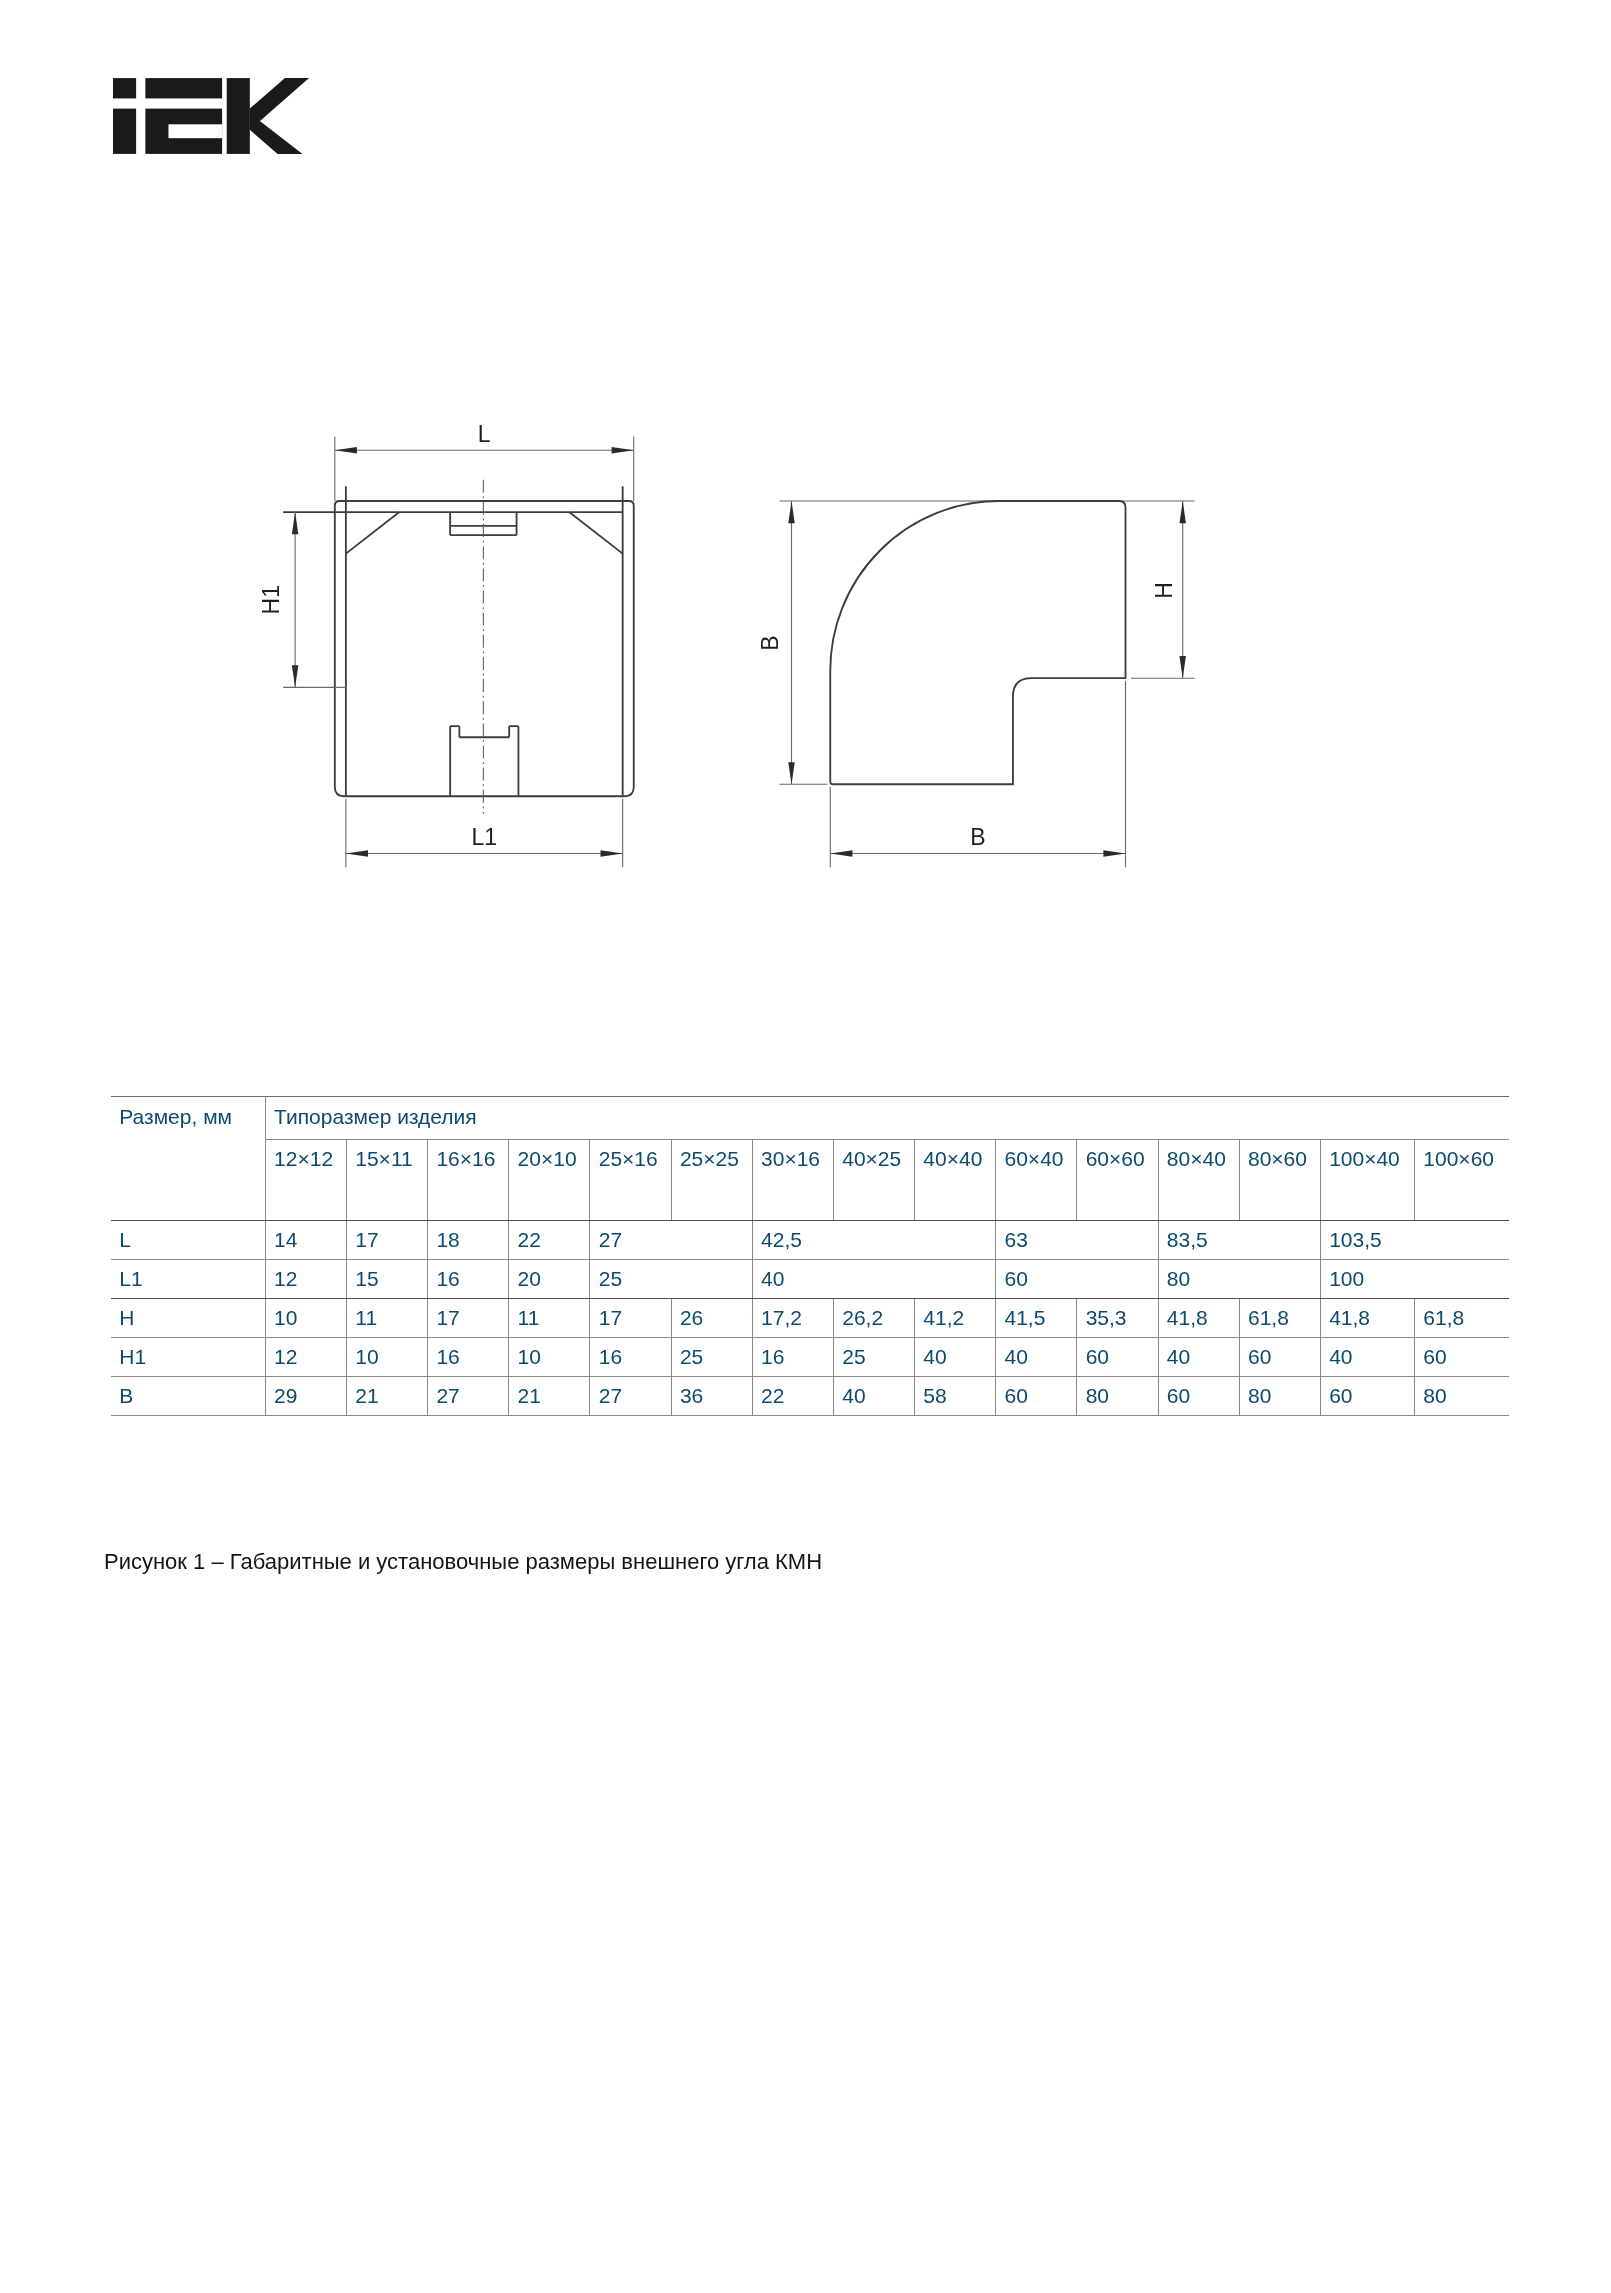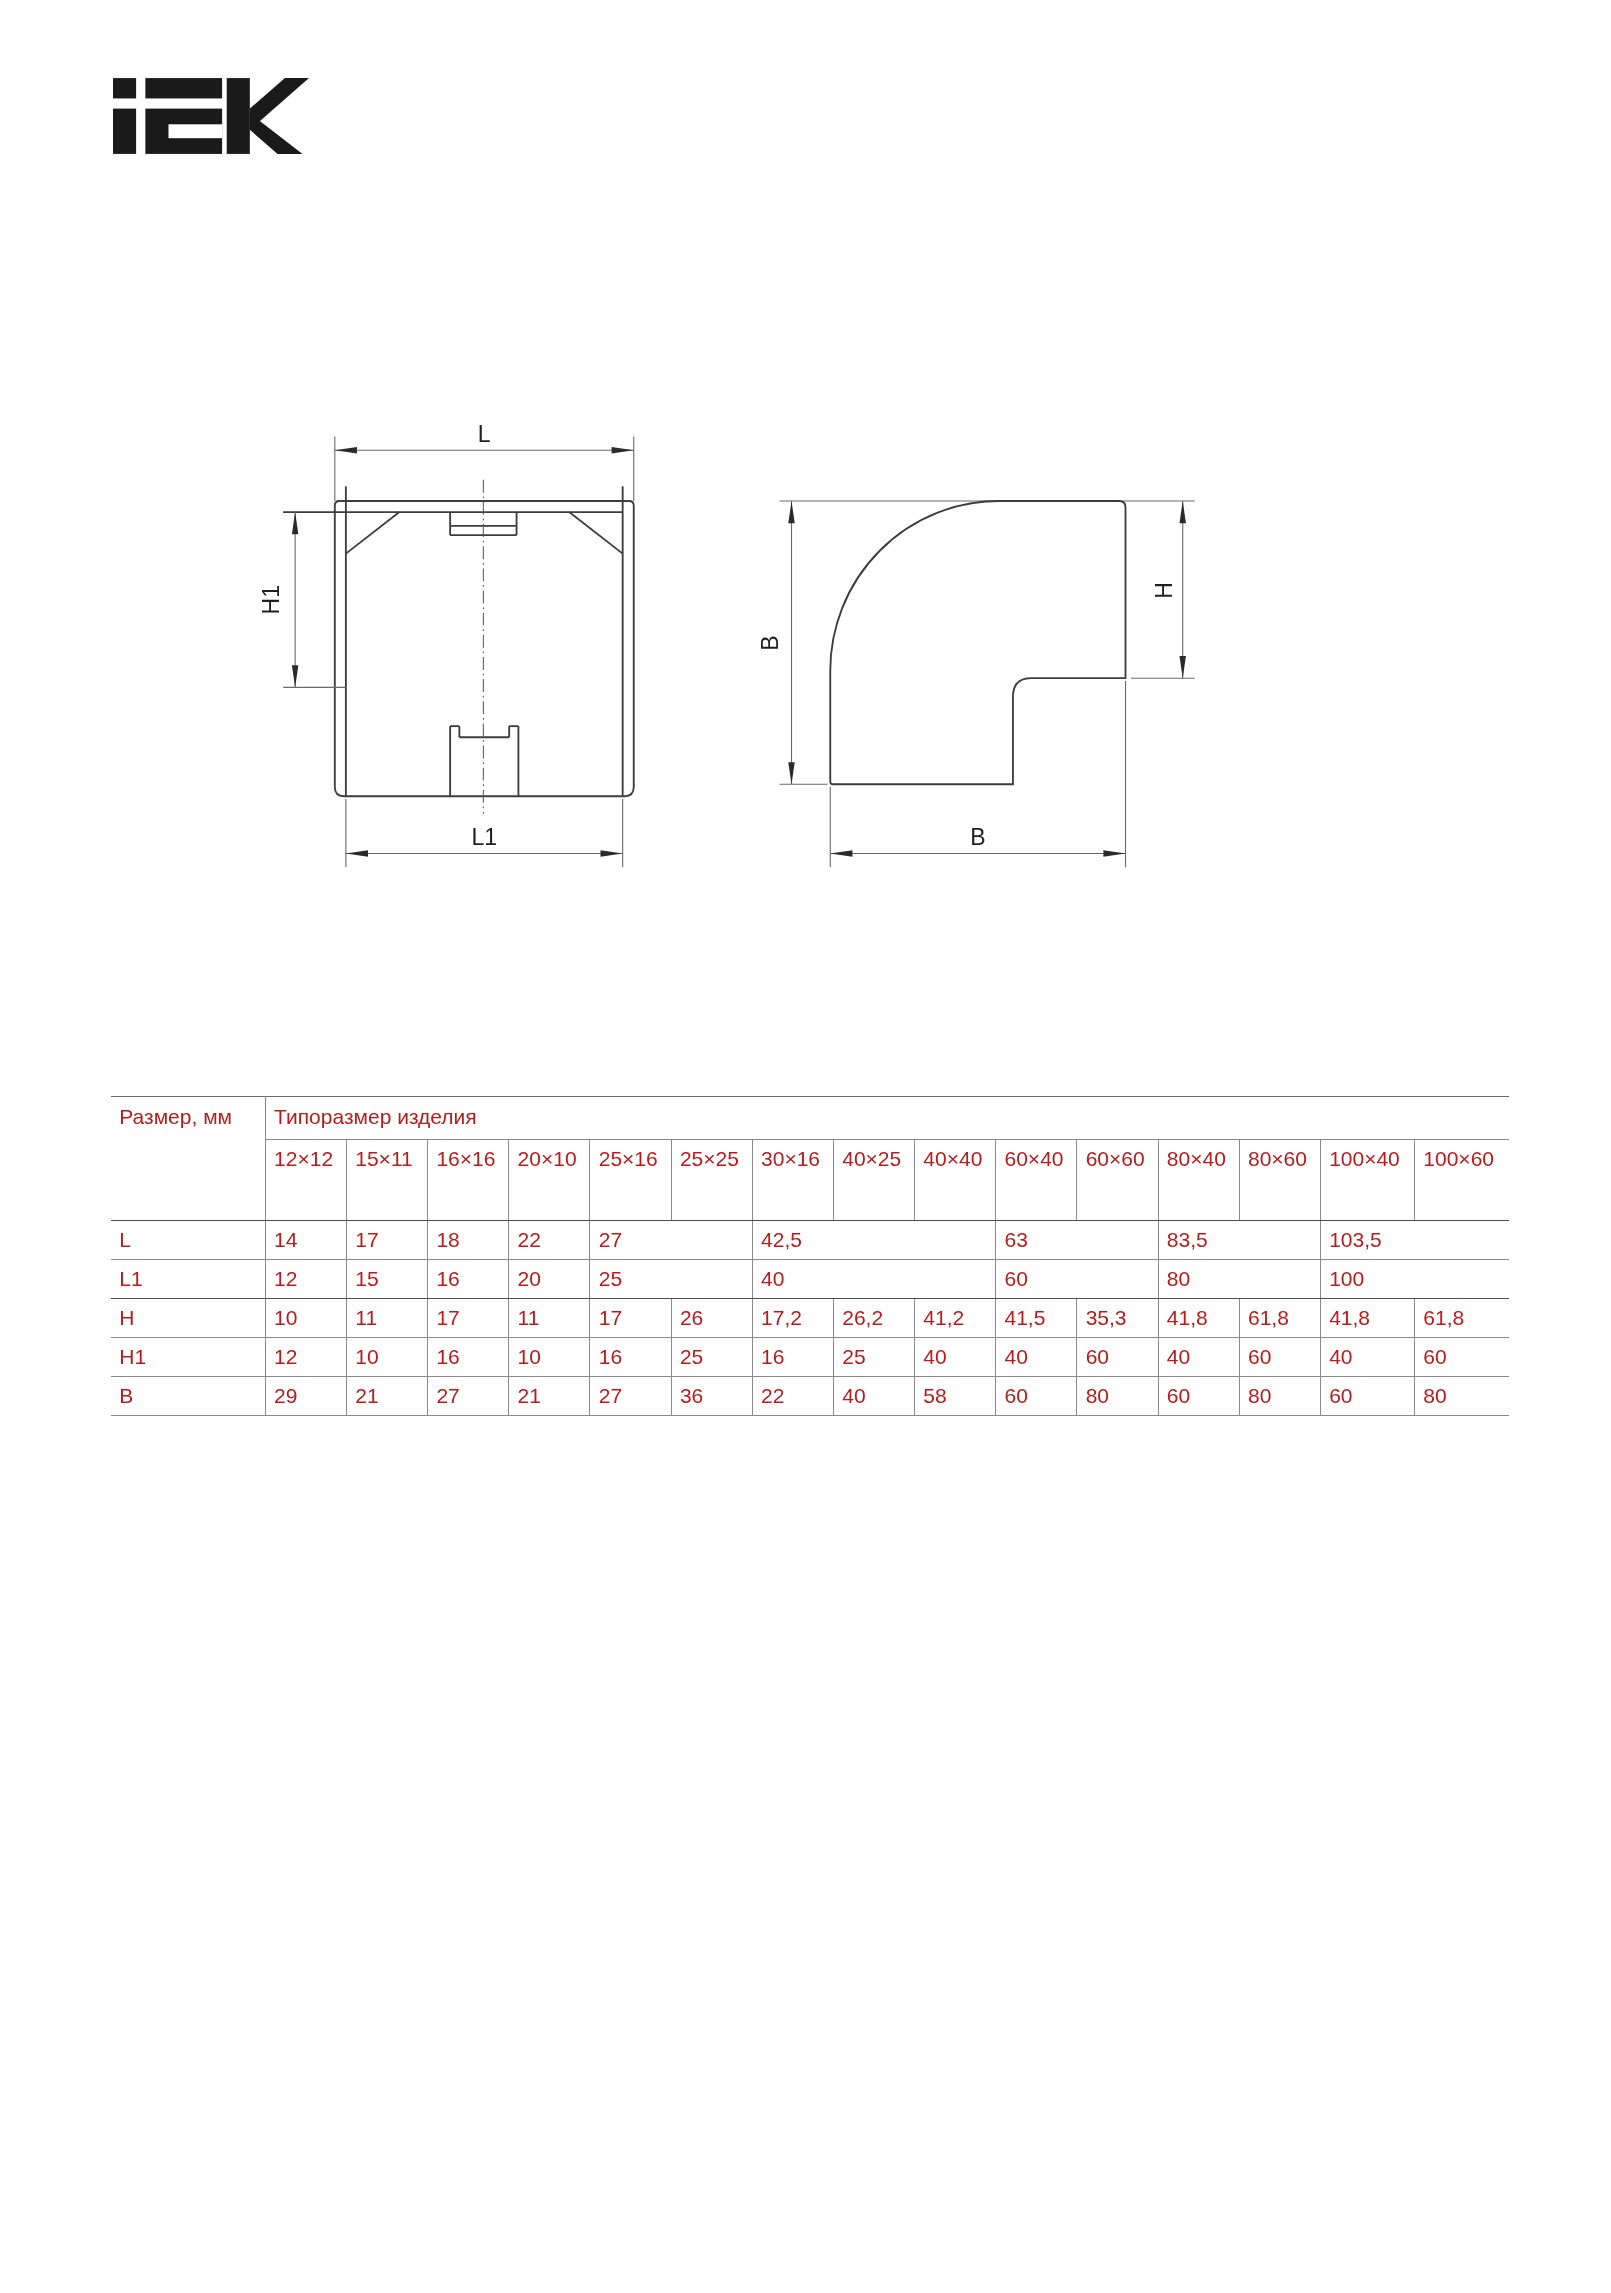--- a/index.html
+++ b/index.html
@@ -18,21 +18,21 @@
   .drawing .body-line{stroke:#3d3d3d;stroke-width:2;fill:none;}
   .drawing .thin-line{stroke:#6a6a6a;stroke-width:1.2;fill:none;}
   .drawing .center-line{stroke:#555;stroke-width:1.1;fill:none;stroke-dasharray:14 4 2 4;}
   .drawing .arrow{fill:#2a2a2a;stroke:none;}
   .drawing text{font-family:"Liberation Sans",sans-serif;font-size:25px;fill:#1f1f1f;}
   
   .tbl{
     position:absolute;left:111px;top:1096px;
     border-collapse:collapse;table-layout:fixed;
     width:1398px;
-    font-size:21px;color:#b91c1c;
+    font-size:21px;color:#0c4a6e;
   }
   .tbl td{padding:0 1.8px 0 8.3px;vertical-align:middle;overflow:hidden;white-space:nowrap;}
   .t-top{border-top:1.8px solid #6b6b6b;}
   .tbl td.corner{border-right:0.9px solid #8a8a8a;border-bottom:1.8px solid #4f4f4f;vertical-align:top;padding-top:8.3px;}
   .tbl td.group{border-bottom:0.9px solid #8a8a8a;vertical-align:top;padding-top:8.3px;}
   .tbl td.size{border-left:0.9px solid #8a8a8a;border-bottom:1.8px solid #4f4f4f;vertical-align:top;padding-top:7.4px;}
   .tbl td.rl{border-bottom:0.9px solid #8a8a8a;}
   .tbl td.dc{border-left:0.9px solid #8a8a8a;border-bottom:0.9px solid #8a8a8a;}
   .tbl tr.thick td{border-bottom:1.8px solid #4f4f4f;}
   
@@ -263,15 +263,16 @@
           <td class="dc">60</td>
           <td class="dc">80</td>
           <td class="dc">60</td>
           <td class="dc">80</td>
           <td class="dc">60</td>
           <td class="dc">80</td>
         </tr>
       </tbody>
     </table>
 
+  <div class="caption">Рисунок 1 – Габаритные и установочные размеры внешнего угла КМН</div>
 
 </div>
 
 
 </body></html>

